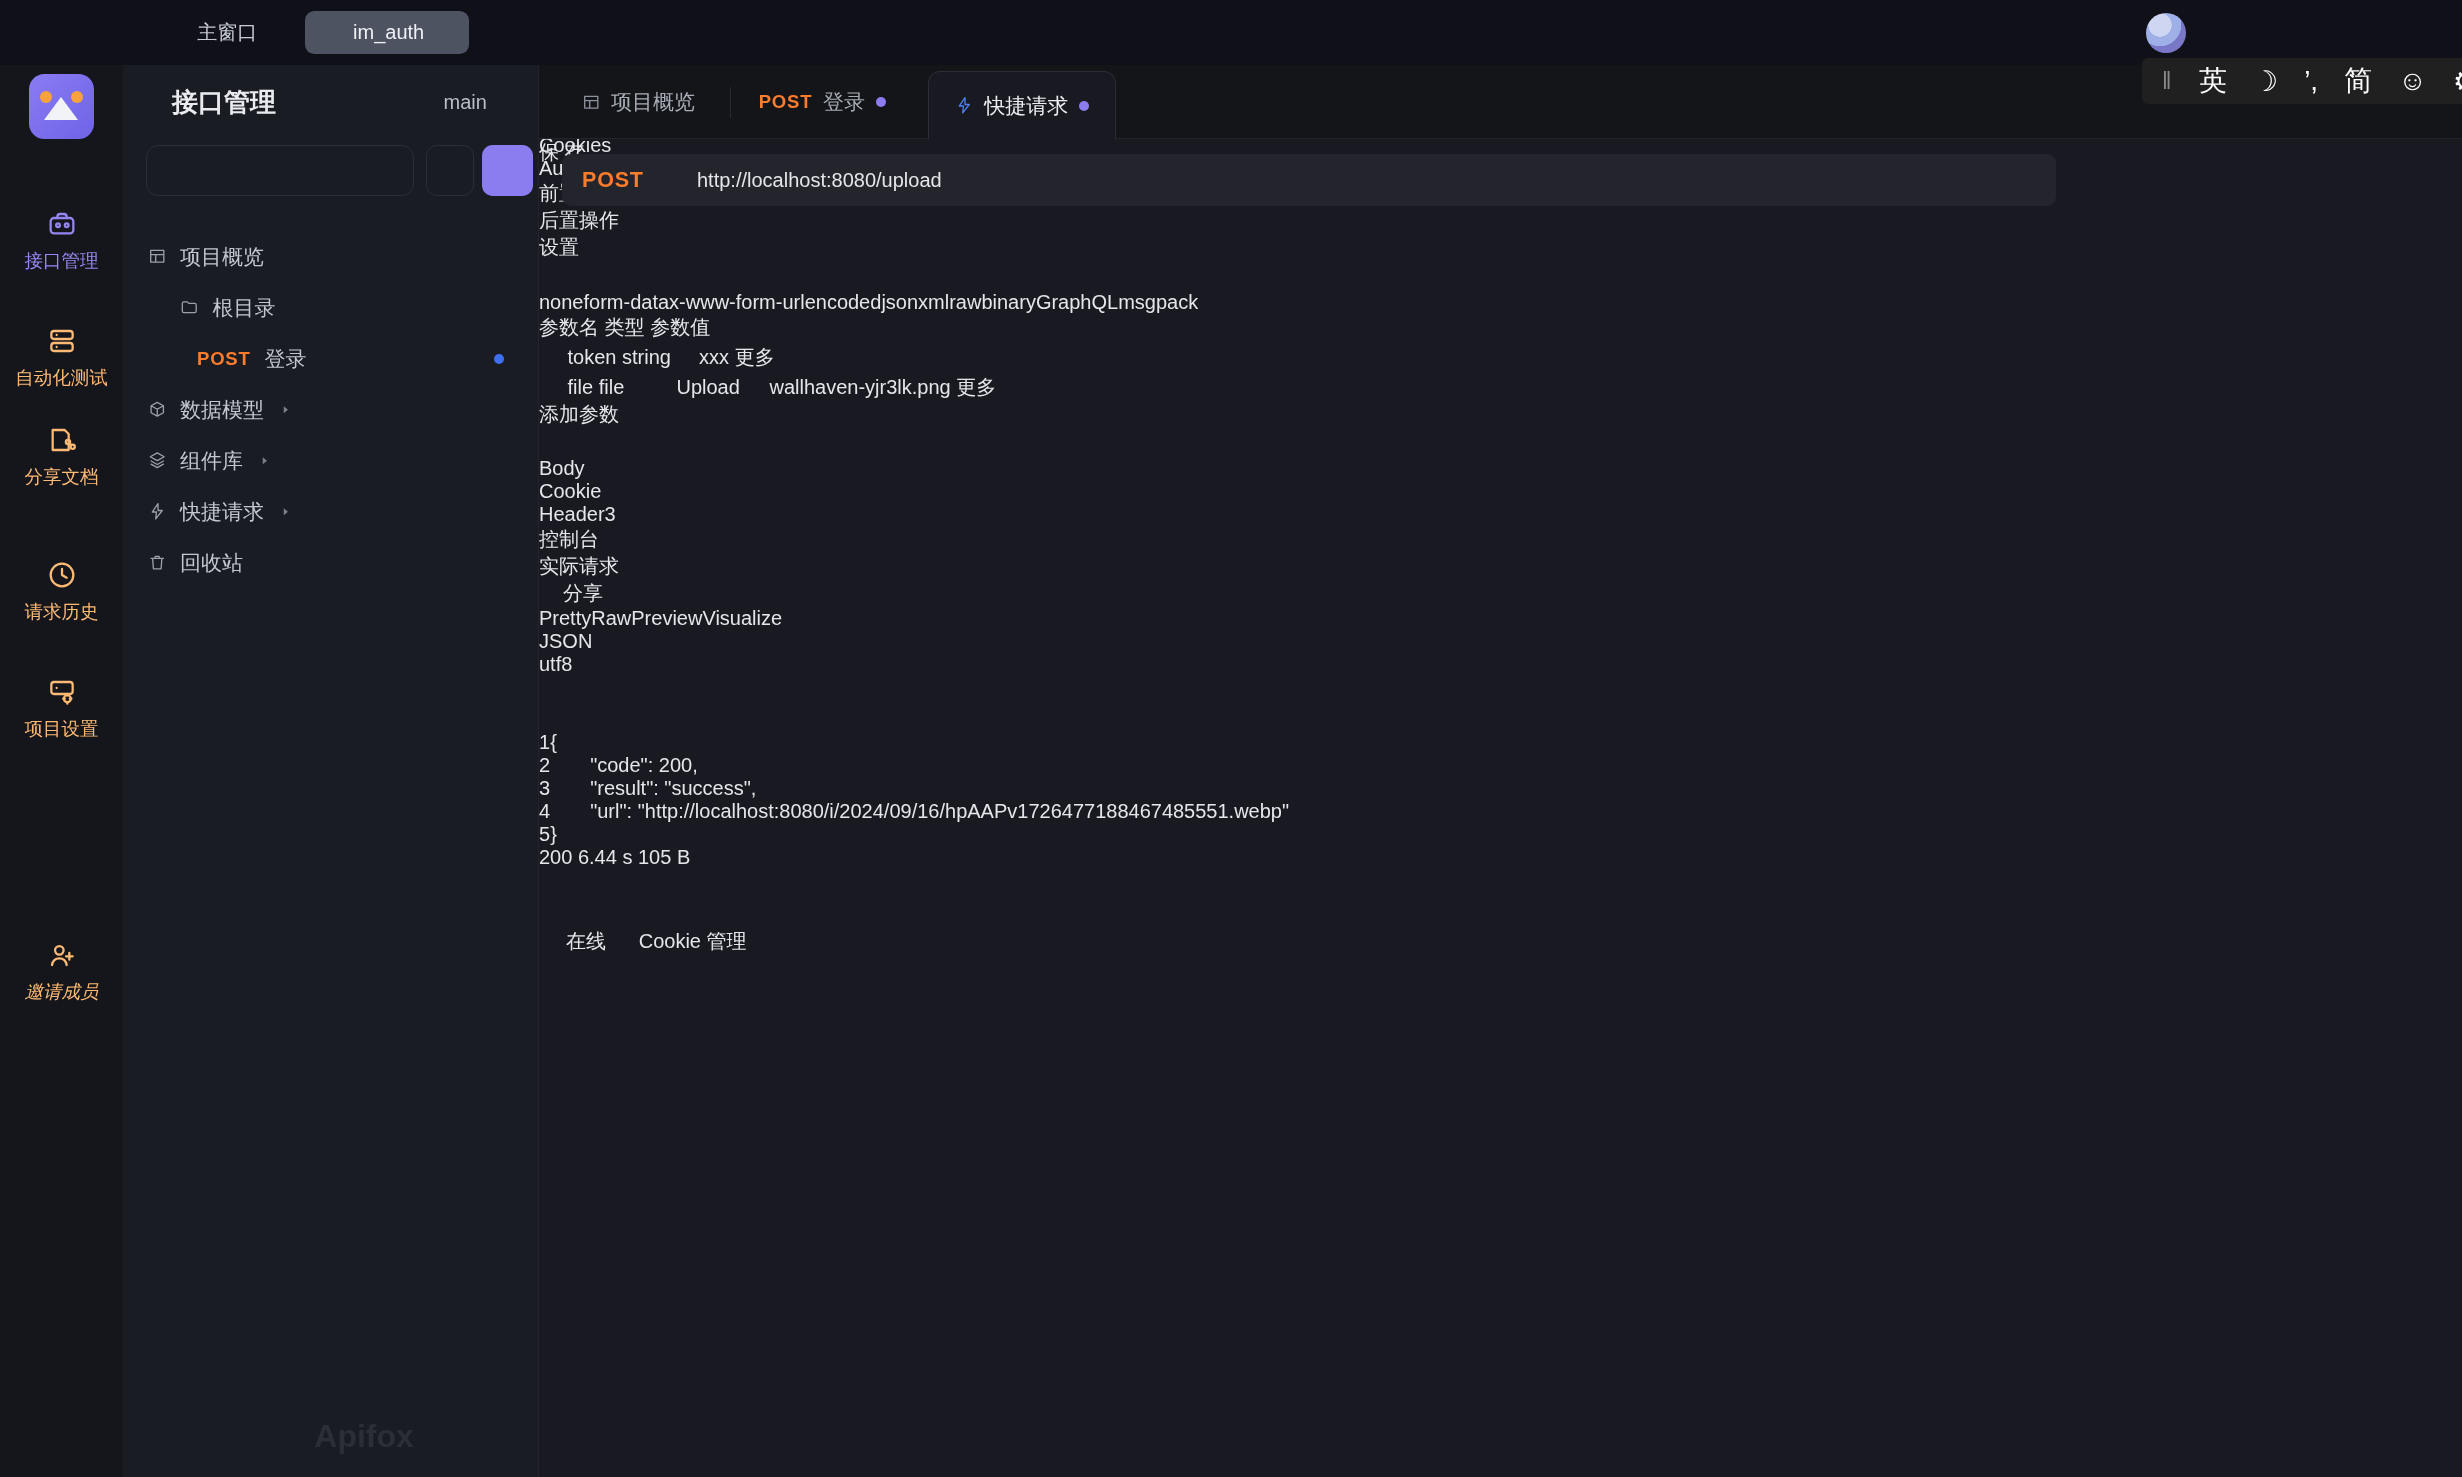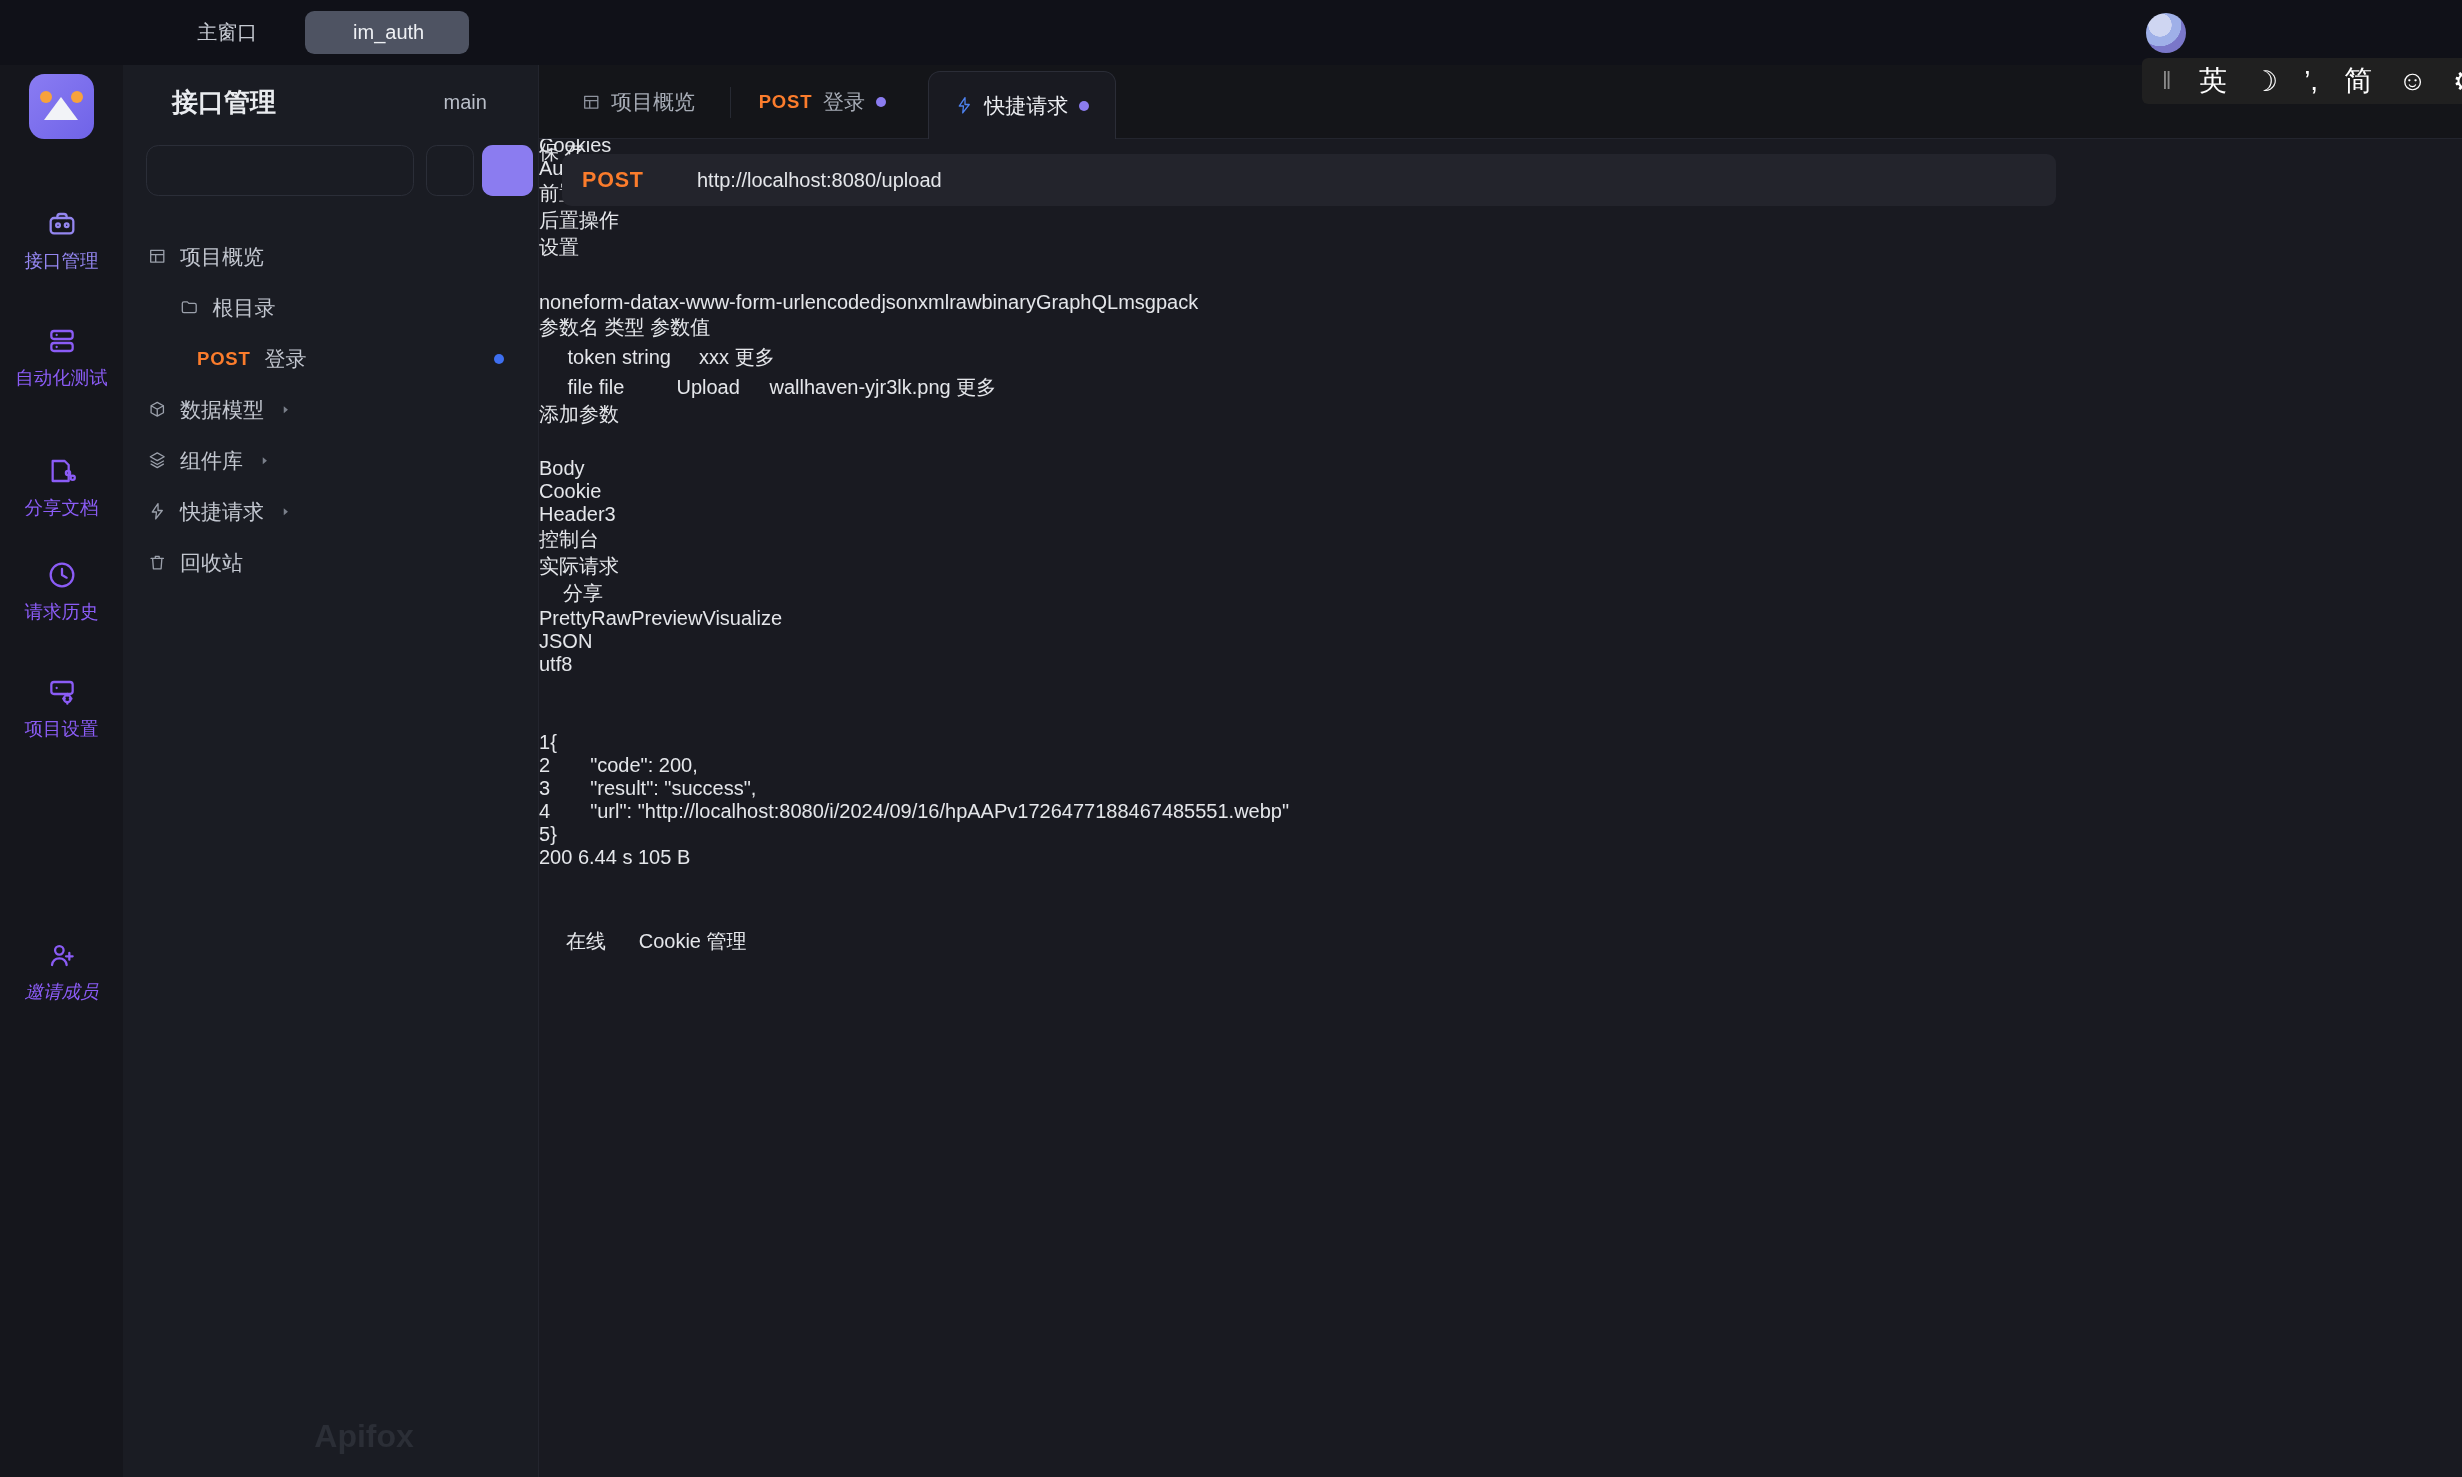--- a/index.html
+++ b/index.html
@@ -23,21 +23,21 @@
   
   #ime { left:2142px; top:58px; width:320px; height:46px; background:#202020; border-radius:6.2px 0 0 6.2px; display:flex; align-items:center; gap:26px; padding:0 20px; z-index:60; color:#fff; font-size:28px; }
   #ime .handle { color:#8a8a8a; font-size:23px; letter-spacing:1.5px; }
 
   
   #rail { left:0; top:65px; width:123px; height:1413px; background:#15161c; }
   #logo { position:absolute; left:29px; top:9.2px; width:65px; height:65px; border-radius:15.4px; background:linear-gradient(135deg,#8a7cf2,#6f63e8); }
   #logo:before { content:""; position:absolute; left:15.4px; top:23px; border-left:17px solid transparent; border-right:17px solid transparent; border-bottom:23px solid #f2f3f7; }
   #logo i { position:absolute; width:12.3px; height:12.3px; border-radius:50%; background:#f7a23c; top:17px; }
   #logo i.l{ left:10.8px; } #logo i.r{ right:10.8px; }
-  .rail-item { position:absolute; left:0; width:123px; height:80px; display:flex; flex-direction:column; align-items:center; gap:7.7px; color:#8b5cf6; font-size:18.5px; }
+  .rail-item { position:absolute; left:0; width:123px; height:80px; display:flex; flex-direction:column; align-items:center; gap:7.7px; color:#fdba74; font-size:18.5px; }
   .rail-item .ic { width:32px; height:32px; }
   .rail-item.active { color:#9486f0; }
 
   
   #sidebar { left:123px; top:65px; width:416px; height:1413px; background:#1a1c23; border-right:0.8px solid #23252e; }
   #sb-head { position:absolute; left:0; top:17px; width:416px; height:40px; display:flex; align-items:center; }
   #sb-title { margin-left:49px; font-size:26px; font-weight:bold; color:#e9ebef; }
   #branch { margin-left:auto; margin-right:29px; display:flex; align-items:center; gap:7.7px; color:#b9bec8; font-size:20px; }
   #search-row { position:absolute; left:0; top:80px; width:416px; height:52px; }
   #search-box { position:absolute; left:23px; top:0; width:268px; height:51px; border:0.8px solid #2b2e38; border-radius:12.3px; display:flex; align-items:center; color:#6a6f7a; }
@@ -216,21 +216,21 @@
       <div class="rail-item" style="top: 260px;">
         <i class="ic ">
           <svg viewBox="0 0 24 24" fill="none" stroke="currentColor" stroke-width="1.7" stroke-linecap="round" stroke-linejoin="round">
             <rect x="4" y="4.5" width="16" height="6" rx="2"></rect>
             <rect x="4" y="13.5" width="16" height="6" rx="2"></rect>
             <path d="M8 7.5h.01 M8 16.5h.01"></path>
           </svg>
         </i>
         <span class="rlabel">自动化测试</span>
       </div>
-      <div class="rail-item" style="top: 390px;">
+      <div class="rail-item" style="top: 359px;">
         <i class="ic ">
           <svg viewBox="0 0 24 24" fill="none" stroke="currentColor" stroke-width="1.7" stroke-linecap="round" stroke-linejoin="round">
             <path d="M5 4.5h9l3 3V19.5H5Z"></path>
             <circle cx="16.5" cy="13.5" r="1.6"></circle>
             <circle cx="20" cy="17" r="1.6"></circle>
             <path d="m17.5 14.7 1.6 1.2"></path>
           </svg>
         </i>
         <span class="rlabel">分享文档</span>
       </div>

